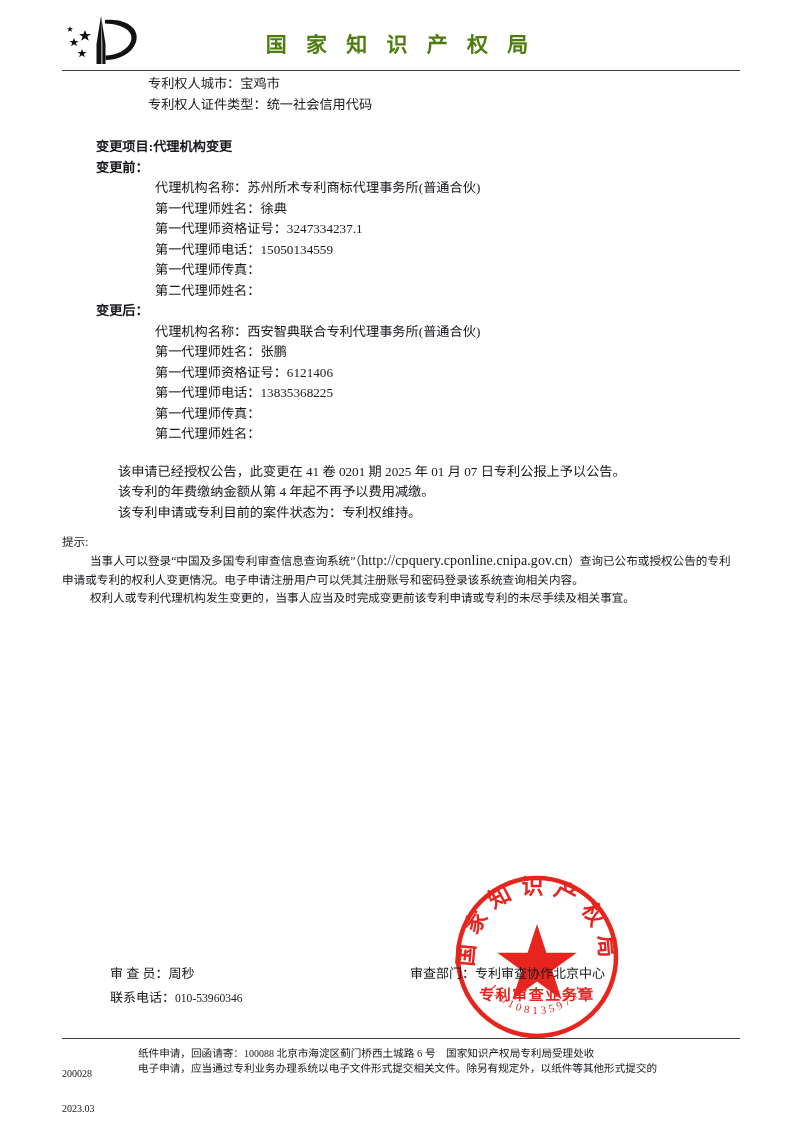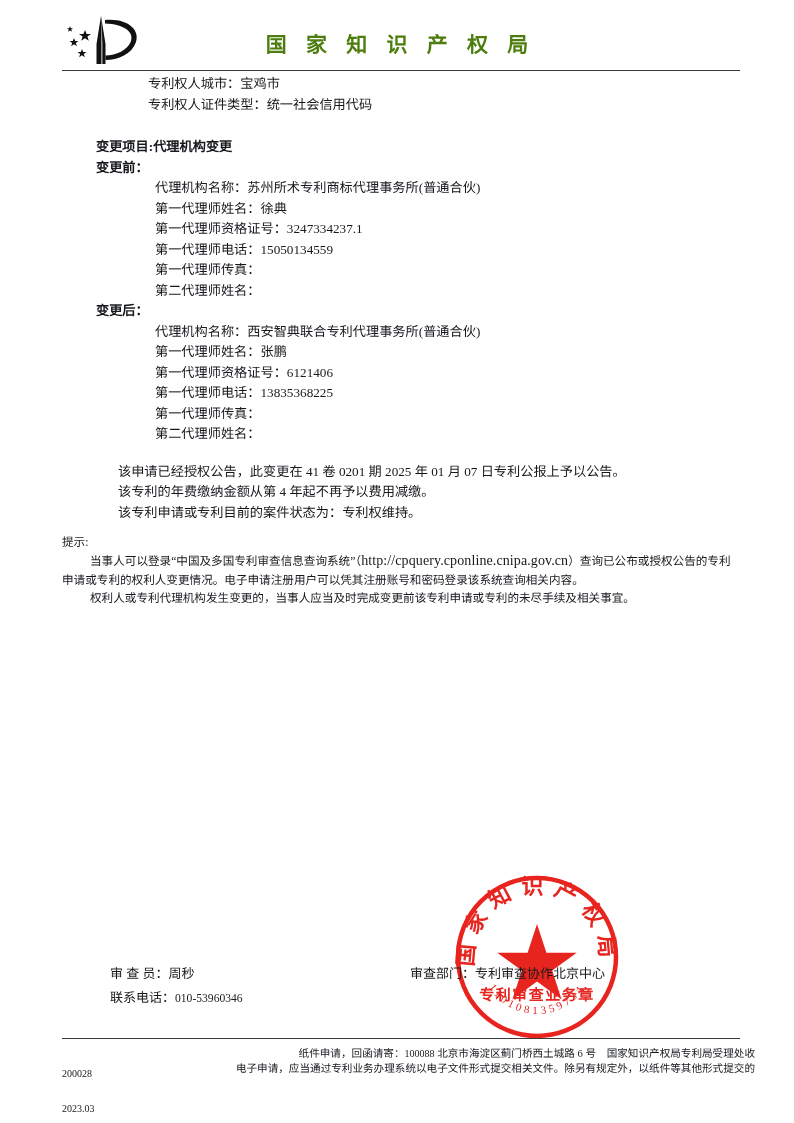--- a/index.html
+++ b/index.html
@@ -135,24 +135,23 @@
   }
   .footer-code {
     position: absolute;
     left: 62px;
     top: 2px;
     width: 80px;
   }
   .footer-code div { line-height: 15px; }
   .footer-text {
     position: absolute;
-    left: 155px;
+    left: 138px;
     top: 2px;
     width: 600px;
-    text-align: right;
   }
   .footer-text div { line-height: 15px; }
   .fnum { font-size: 10px; margin-top: 20px; }
 </style>
 </head>
 <body>
 
 <div class="page">
 
   <div class="header">

